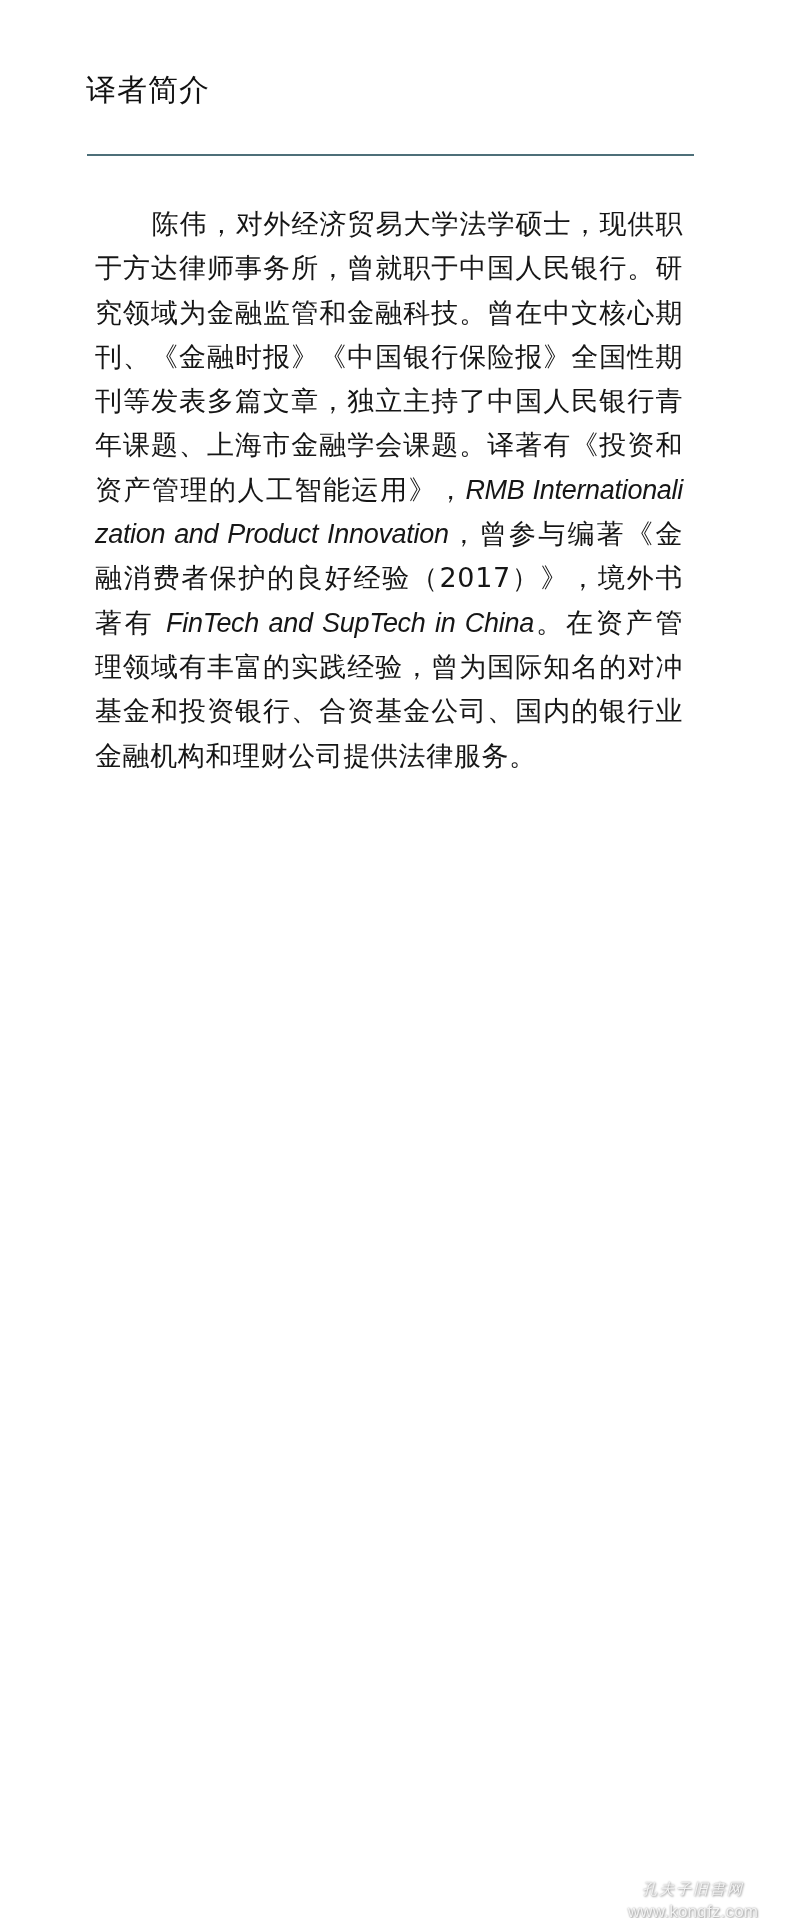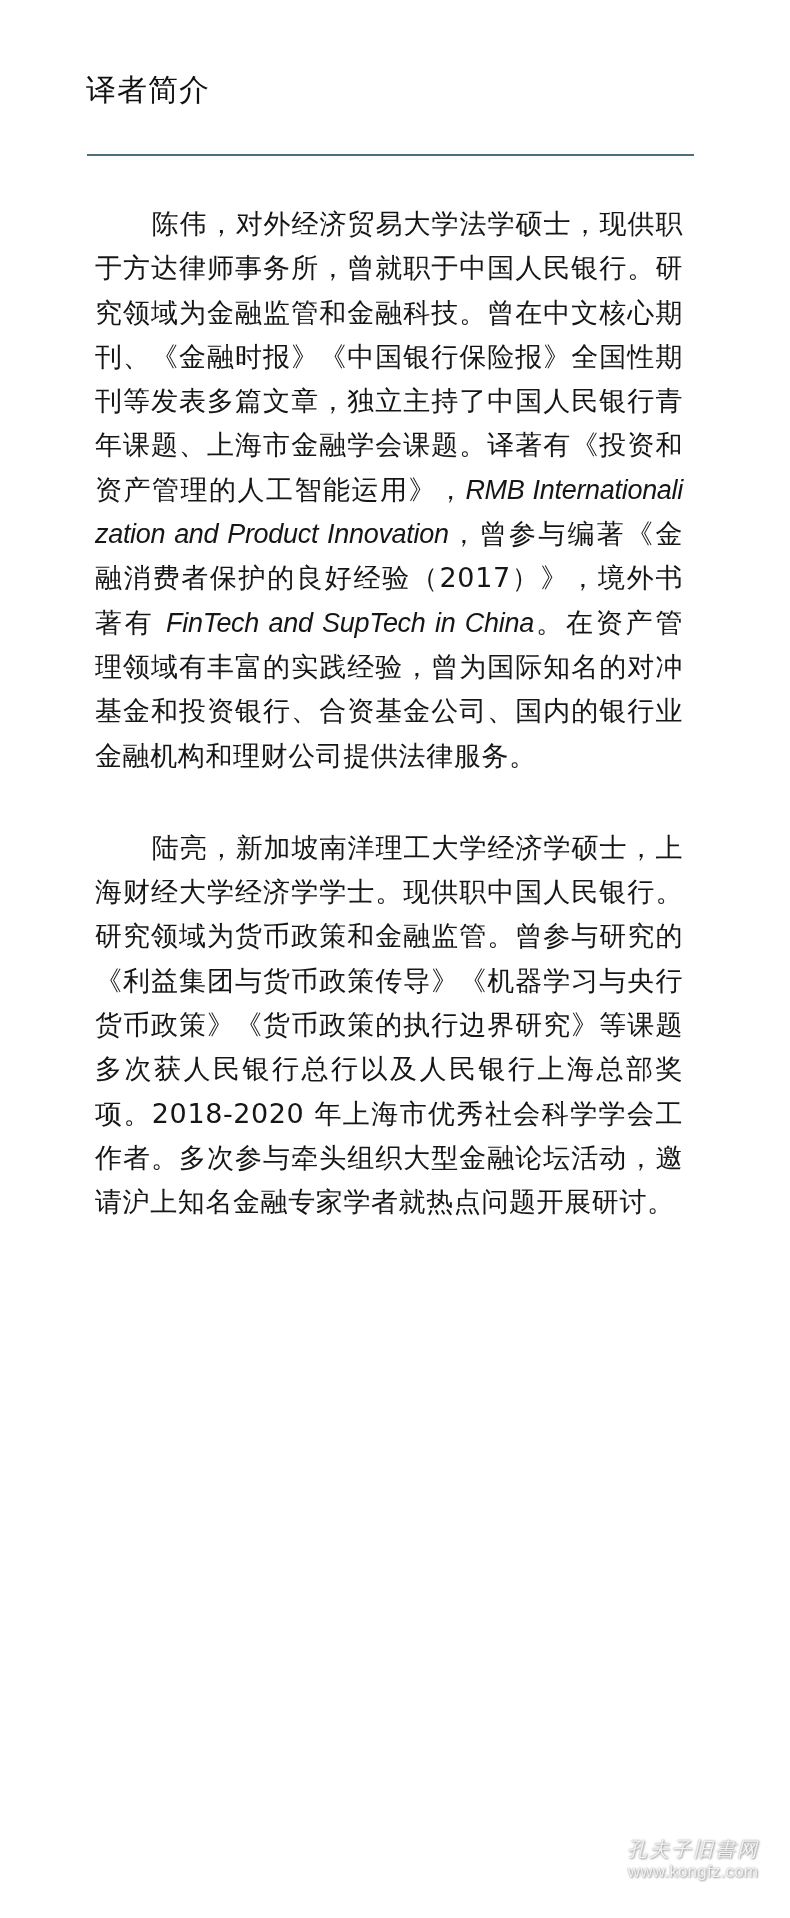--- a/index.html
+++ b/index.html
@@ -75,24 +75,25 @@
       position: absolute;
       left: 598px;
       top: 1836px;
       width: 190px;
       text-align: center;
       color: #f3f3f3;
       text-shadow: 0 0 2px #9a9a9a, 1px 1px 2px #a8a8a8;
     }
     .watermark .wm-cn {
       font-family: "DejaVu Serif", serif;
-      font-size: 20px;
+      font-size: 15px;
       line-height: 26px;
       letter-spacing: 2px;
       font-style: italic;
+      margin-top: 40px;
     }
     .watermark .wm-url {
       font-family: "Liberation Sans", sans-serif;
       font-size: 17px;
       line-height: 20px;
       letter-spacing: 0.2px;
       text-align: center;
     }
   </style>
 </head>
@@ -103,23 +104,20 @@
   <h1 class="section-title">译者简介</h1>
 
   <div class="title-rule"></div>
 
   <div class="bios">
 
     <p class="bio">
       <span>陈伟，对外经济贸易大学法学硕士，现供职于方达律师事务所，曾就职于中国人民银行。研究领域为金融监管和金融科技。曾在中文核心期刊、《金融时报》《中国银行保险报》全国性期刊等发表多篇文章，独立主持了中国人民银行青年课题、上海市金融学会课题。译著有《投资和资产管理的人工智能运用》，</span><span class="en">RMB Internationalization and Product Innovation</span><span>，曾参与编著《金融消费者保护的良好经验（2017）》，境外书著有 </span><span class="en">FinTech and SupTech in China</span><span>。在资产管理领域有丰富的实践经验，曾为国际知名的对冲基金和投资银行、合资基金公司、国内的银行业金融机构和理财公司提供法律服务。</span>
     </p>
 
-    <p class="bio">
-      <span>陆亮，新加坡南洋理工大学经济学硕士，上海财经大学经济学学士。现供职中国人民银行。研究领域为货币政策和金融监管。曾参与研究的《利益集团与货币政策传导》《机器学习与央行货币政策》《货币政策的执行边界研究》等课题多次获人民银行总行以及人民银行上海总部奖项。2018-2020 年上海市优秀社会科学学会工作者。多次参与牵头组织大型金融论坛活动，邀请沪上知名金融专家学者就热点问题开展研讨。</span>
-    </p>
 
 
   </div>
 
   <div class="watermark">
     <div class="wm-cn">孔夫子旧書网</div>
     <div class="wm-url">www.kongfz.com</div>
   </div>
 
 </div>

